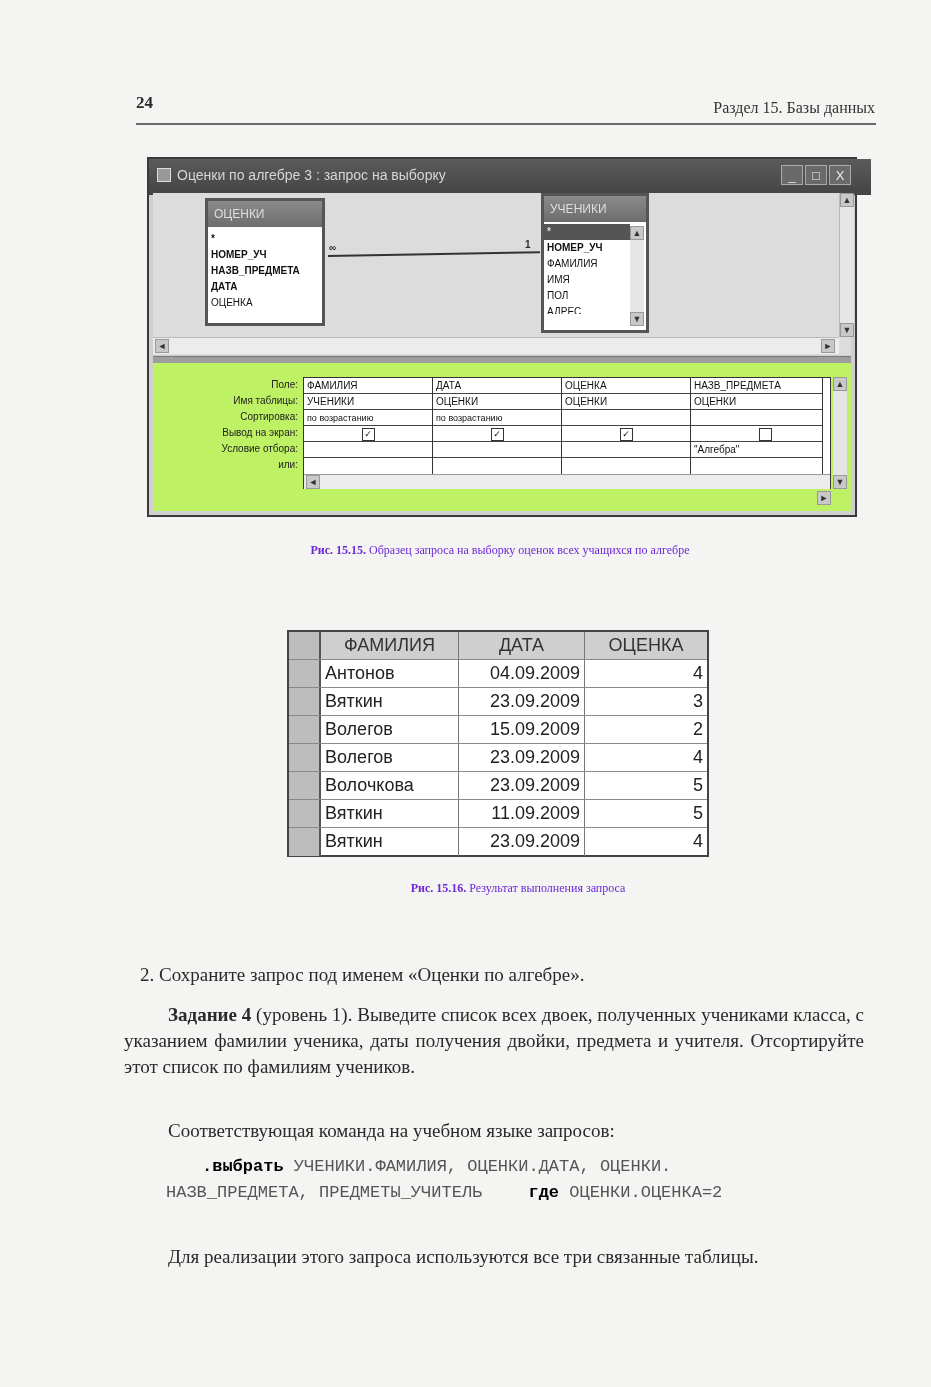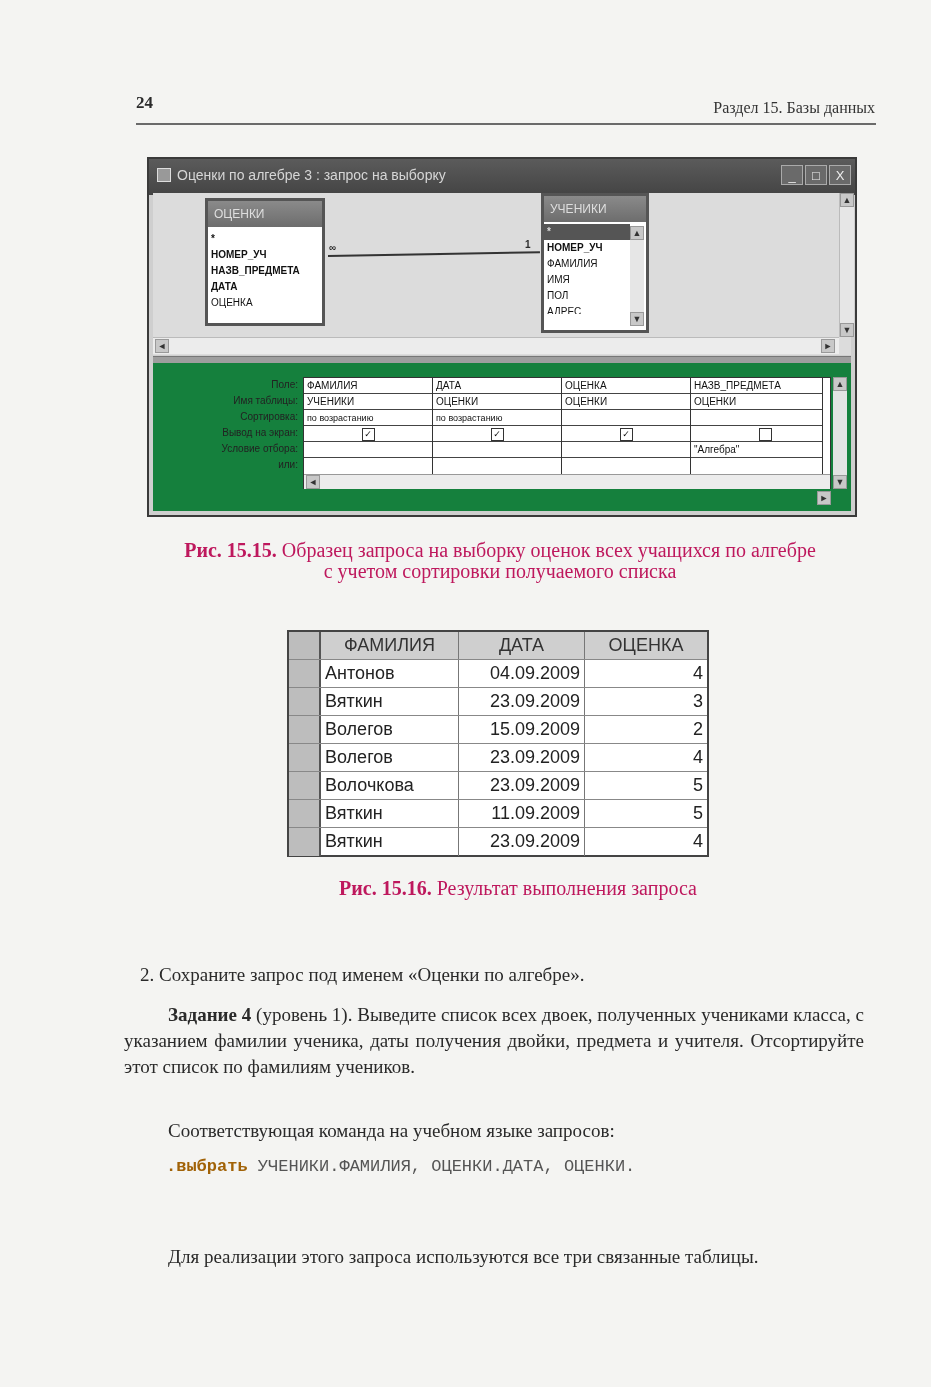--- a/index.html
+++ b/index.html
@@ -11,21 +11,21 @@
   }
   .abs { position: absolute; }
 
   
   .page-num { left: 136px; top: 93px; font-size: 17px; font-weight: bold; font-family: "Liberation Serif", serif; }
   .running-title { right: 56px; top: 99px; font-size: 16px; font-family: "Liberation Serif", serif; color:#333; }
   .head-rule { left: 136px; top: 123px; width: 740px; height: 2px; background: #6a6a6a; }
 
   
   .win { left: 147px; top: 157px; width: 710px; height: 360px; background: #cfcfcf; border: 2px solid #3a3a3a; box-sizing: border-box; }
-  .titlebar { left: 0; top: 0; width: 100%; height: 36px; background: linear-gradient(#5b5b5b, #444); }
+  .titlebar { left: 0; top: 0; width: 100%; height: 36px; background: linear-gradient(#5b5b5b, #444); padding-left: 16px; }
   .titlebar .doc-icon { left: 8px; top: 9px; width: 12px; height: 12px; border: 1px solid #ddd; background: #999; }
   .titlebar .title { left: 28px; top: 8px; color: #d6d6d6; font-family: "Liberation Sans", sans-serif; font-size: 14px; }
   .wbtn { top: 6px; width: 22px; height: 20px; border: 1px solid #aaa; background: #6a6a6a; color: #eee; font-family: "Liberation Sans", sans-serif; font-size: 13px; text-align: center; line-height: 20px; box-sizing: border-box; }
   .wbtn.min { left: 632px; } .wbtn.max { left: 656px; } .wbtn.close { left: 680px; }
 
   .upper { left: 4px; top: 34px; width: 698px; height: 162px; background: #dcdcdc; }
   .vscroll-up { left: 686px; top: 0px; width: 14px; height: 144px; background: #e6e6e6; border-left: 1px solid #bbb; }
   .sb-btn { width: 14px; height: 14px; background: #c8c8c8; border: 1px solid #999; box-sizing: border-box; font-size: 9px; text-align: center; line-height: 12px; font-family: "Liberation Sans", sans-serif; color:#333; }
   .hscroll-up { left: 0; top: 144px; width: 686px; height: 16px; background: #ececec; border-top: 1px solid #bbb; }
 
@@ -35,54 +35,54 @@
   .t1 { left: 52px; top: 5px; width: 120px; height: 128px; }
   .t2 { left: 388px; top: 0px; width: 108px; height: 140px; }
   .t2 .list-sb { right: 2px; top: 30px; width: 14px; height: 100px; background: #e6e6e6; }
 
   .rel-line { left: 175px; top: 62px; width: 212px; height: 2px; background: #333; transform: rotate(-1deg); transform-origin: left; }
   .rel-many { left: 176px; top: 49px; font-family: "Liberation Sans", sans-serif; font-size: 10px; font-weight: bold; }
   .rel-one { left: 372px; top: 46px; font-family: "Liberation Sans", sans-serif; font-size: 10px; font-weight: bold; }
 
   .splitter { left: 4px; top: 197px; width: 698px; height: 6px; background: #9e9e9e; border-top: 1px solid #777; border-bottom: 1px solid #777; }
 
-  .lower { left: 4px; top: 204px; width: 698px; height: 148px; background: #15803d; }
+  .lower { left: 4px; top: 204px; width: 698px; height: 148px; background: #bef264; }
   .row-labels { left: 0; top: 14px; width: 148px; }
   .row-label { height: 16px; line-height: 16px; font-family: "Liberation Sans", sans-serif; font-size: 10px; text-align: right; padding-right: 3px; color: #222; white-space: nowrap; }
   .grid { left: 150px; top: 14px; width: 528px; height: 112px; background: #fff; border: 1px solid #333; box-sizing: border-box; }
   .gcol { top: 0; width: 129px; height: 96px; border-right: 1px solid #333; box-sizing: border-box; }
   .gcell { height: 16px; line-height: 16px; border-bottom: 1px solid #444; box-sizing: border-box; font-family: "Liberation Sans", sans-serif; font-size: 10px; padding-left: 3px; white-space: nowrap; overflow: hidden; color:#111; }
   .gcell.small { font-size: 9px; }
   .chk { display: inline-block; width: 11px; height: 11px; border: 1px solid #333; background: #fff; font-size: 9px; line-height: 10px; text-align: center; vertical-align: middle; }
   .gcell.center { text-align: center; padding-left: 0; }
   .g-hscroll { left: 0; top: 96px; width: 526px; height: 14px; background: #ececec; border-top: 1px solid #999; }
   .g-vscroll { left: 680px; top: 14px; width: 14px; height: 112px; background: #e4e4e4; }
   .g-corner { left: 664px; top: 128px; }
 
   
-  .caption { font-family: "Liberation Serif", serif; font-size: 20px; text-align: center; line-height: 21px; color: #be185d; }
+  .caption { font-family: "Liberation Serif", serif; font-size: 12px; text-align: center; line-height: 21px; color: #6d28d9; }
   .caption b { font-weight: bold; }
   .cap1 { left: 140px; top: 540px; width: 720px; }
   .cap2 { left: 288px; top: 878px; width: 460px; }
 
   
   .result { left: 287px; top: 630px; width: 422px; height: 227px; border: 2px solid #444; background: #fff; box-sizing: border-box; }
   .res-row { position: absolute; left: 0; width: 418px; height: 28px; display: flex; border-bottom: 1px solid #888; box-sizing: border-box; }
   .res-sel { width: 32px; background: #bdbdbd; border-right: 2px solid #555; box-sizing: border-box; }
   .res-cell { font-family: "Liberation Sans", sans-serif; font-size: 18px; line-height: 27px; padding: 0 4px; box-sizing: border-box; border-right: 1px solid #777; color: #222; white-space: nowrap; }
   .c-name { width: 138px; }
   .c-date { width: 126px; text-align: right; }
   .c-grade { width: 122px; text-align: right; border-right: none; }
   .res-head .res-cell { background: #cfcfcf; text-align: center; color: #333; }
 
   
   .para { left: 124px; width: 740px; font-family: "Liberation Serif", serif; font-size: 19px; line-height: 26px; color: #2a2a2a; }
   .indent { text-indent: 44px; }
   .code { left: 166px; width: 700px; font-family: "Liberation Mono", monospace; font-size: 17px; line-height: 26px; color: #555; }
-  .code b { color: #a16207; font-weight: bold; }
+  .code b { color: #000000; font-weight: bold; margin-left: 36px; }
 </style>
 </head>
 <body>
 
 <div class="abs page-num">24</div>
 <div class="abs running-title">Раздел 15. Базы данных</div>
 <div class="abs head-rule"></div>
 
 <div class="abs win">
   <div class="abs titlebar">
@@ -188,21 +188,20 @@
     <div class="abs g-vscroll">
       <div class="sb-btn">▲</div>
       <div class="sb-btn" style="position:absolute;bottom:0">▼</div>
     </div>
     <div class="abs sb-btn g-corner">►</div>
   </div>
 </div>
 
 <div class="abs caption cap1">
   <div><b>Рис. 15.15.</b> <span>Образец запроса на выборку оценок всех учащихся по алгебре</span></div>
-  <div>с учетом сортировки получаемого списка</div>
 </div>
 
 <div class="abs result">
   <div class="res-row res-head" style="top:0">
     <div class="res-sel"></div>
     <div class="res-cell c-name">ФАМИЛИЯ</div>
     <div class="res-cell c-date" style="text-align:center">ДАТА</div>
     <div class="res-cell c-grade" style="text-align:center">ОЦЕНКА</div>
   </div>
   <div class="res-row" style="top:28px">
@@ -254,15 +253,16 @@
 </div>
 
 <div class="abs para" style="top:962px;left:140px">2. Сохраните запрос под именем «Оценки по алгебре».</div>
 
 <div class="abs para indent" style="top:1002px;text-align:justify"><b>Задание 4</b><span> (уровень 1). Выведите список всех двоек, полученных учениками класса, с указанием фамилии ученика, даты получения двойки, предмета и учителя. Отсортируйте этот список по фамилиям учеников.</span></div>
 
 <div class="abs para indent" style="top:1118px">Соответствующая команда на учебном языке запросов:</div>
 
 <div class="abs code" style="top:1154px">
   <div><b>.выбрать</b><span> УЧЕНИКИ.ФАМИЛИЯ, ОЦЕНКИ.ДАТА, ОЦЕНКИ.</span></div>
+  <div><span>НАЗВ_ПРЕДМЕТА, ПРЕДМЕТЫ_УЧИТЕЛЬ </span><b>где</b><span> ОЦЕНКИ.ОЦЕНКА=2</span></div>
 </div>
 
 <div class="abs para indent" style="top:1244px">Для реализации этого запроса используются все три связанные таблицы.</div>
 
 </body></html>

